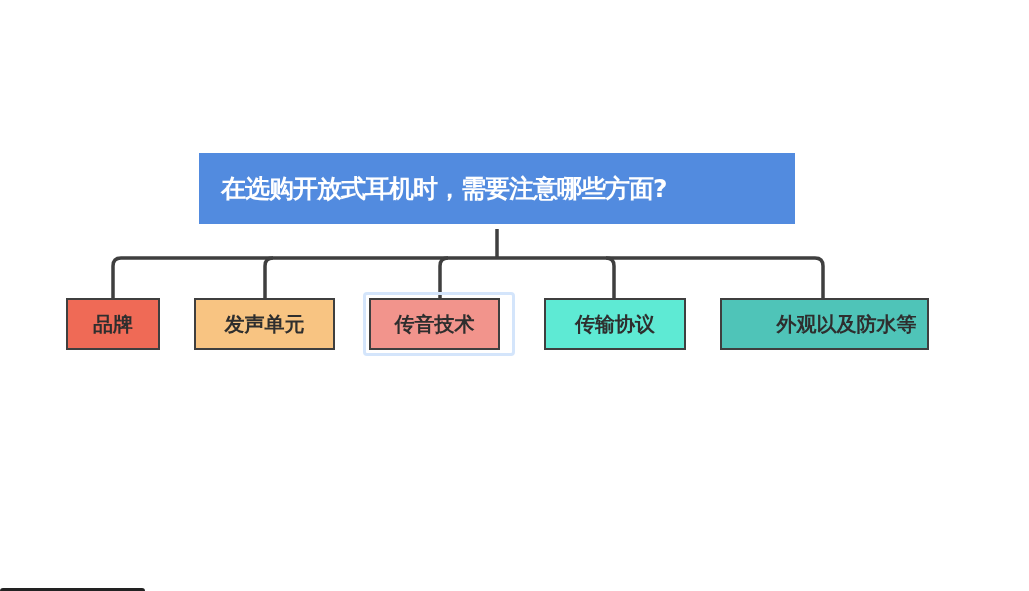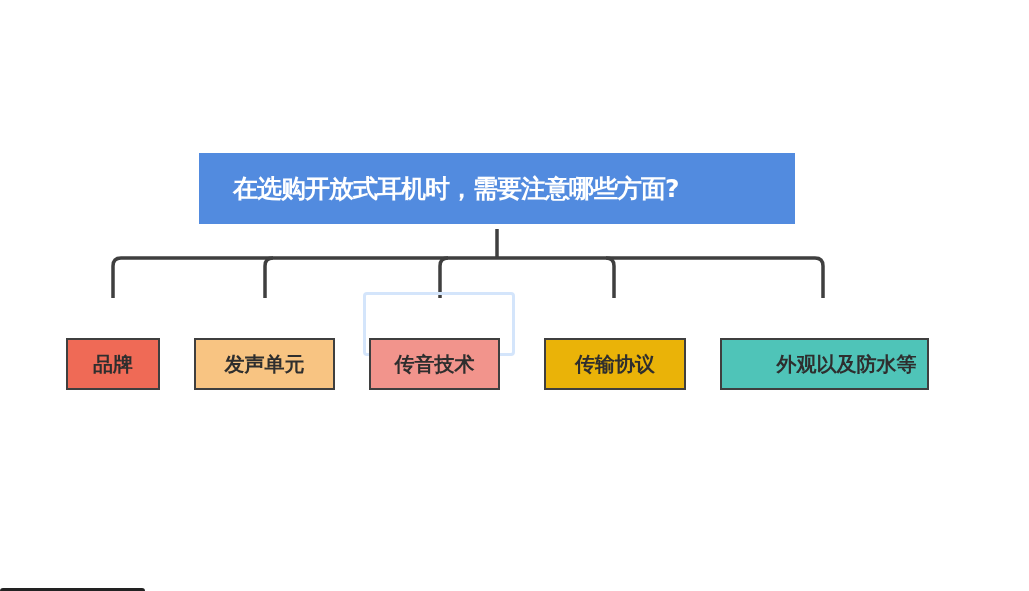--- a/index.html
+++ b/index.html
@@ -1,24 +1,24 @@
 <!DOCTYPE html>
 <html><head>
 <meta charset="utf-8">
 <style>
   html, body { margin:0; padding:0; }
   body { width:1029px; height:591px; background:#ffffff; position:relative; overflow:hidden;
          font-family: "DejaVu Sans", "Liberation Sans", sans-serif; }
   .root-topic { position:absolute; left:199px; top:153px; width:596px; height:71px;
     background:#528bdf; color:#ffffff; font-size:25px; font-weight:bold; line-height:71px;
-    padding-left:34px; box-sizing:border-box; letter-spacing:-1px; white-space:nowrap; }
+    padding-left:22px; box-sizing:border-box; letter-spacing:-1px; white-space:nowrap; }
   svg.connectors { position:absolute; left:0; top:0; width:1029px; height:591px; }
   .topic { position:absolute; top:298px; height:52px; box-sizing:border-box;
     border:2px solid #3f3f3f; color:#2e2e2e; font-size:20px; font-weight:bold;
-    display:flex; align-items:center; justify-content:center; white-space:nowrap;margin-top:40px; }
+    display:flex; align-items:center; justify-content:center; white-space:nowrap; }
   .selection { position:absolute; left:363px; top:292px; width:152px; height:64px;
     border:3px solid #d4e5fb; border-radius:4px; box-sizing:border-box; }
   .scrollbar { position:absolute; left:0; top:588px; width:145px; height:6px;
     background:#222; border-radius:3px; }
 </style>
 </head>
 <body>
 
 <div class="root-topic">
   <span>在选购开放式耳机时，需要注意哪些方面?</span>
@@ -38,20 +38,20 @@
 
 <div class="topic" style="left:66px;width:94px;background:#ef6a56;">
   <span>品牌</span>
 </div>
 <div class="topic" style="left:194px;width:141px;background:#f8c482;">
   <span>发声单元</span>
 </div>
 <div class="topic" style="left:369px;width:131px;background:#f2948c;">
   <span>传音技术</span>
 </div>
-<div class="topic" style="left:544px;width:142px;background:#eab308;">
+<div class="topic" style="left:544px;width:142px;background:#5eead4;">
   <span>传输协议</span>
 </div>
 <div class="topic" style="left:720px;width:209px;background:#4fc4b8;padding-left:44px;">
   <span>外观以及防水等</span>
 </div>
 
 <div class="scrollbar"></div>
 
 </body></html>

